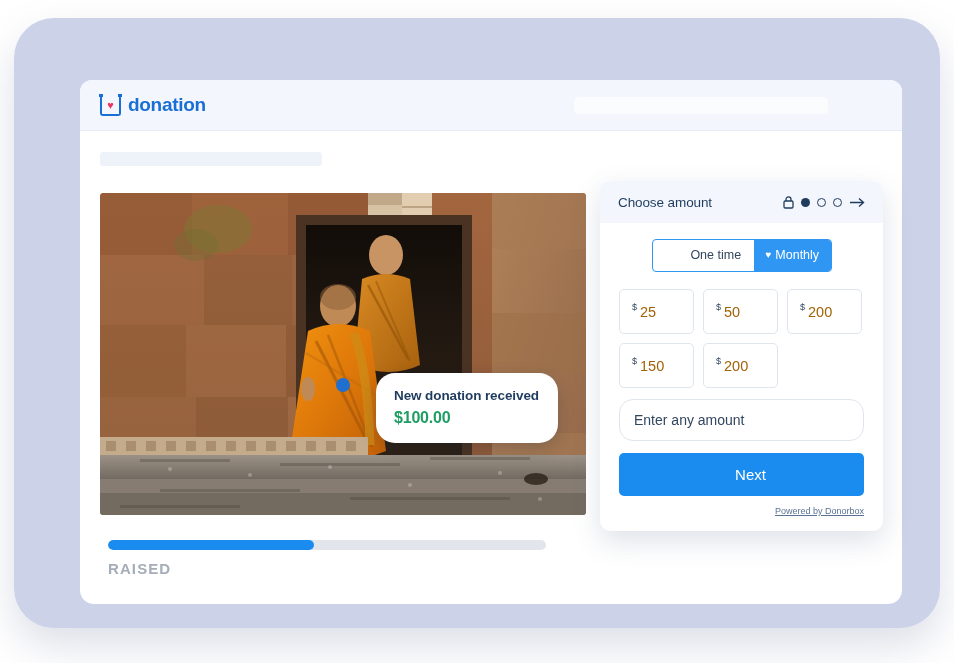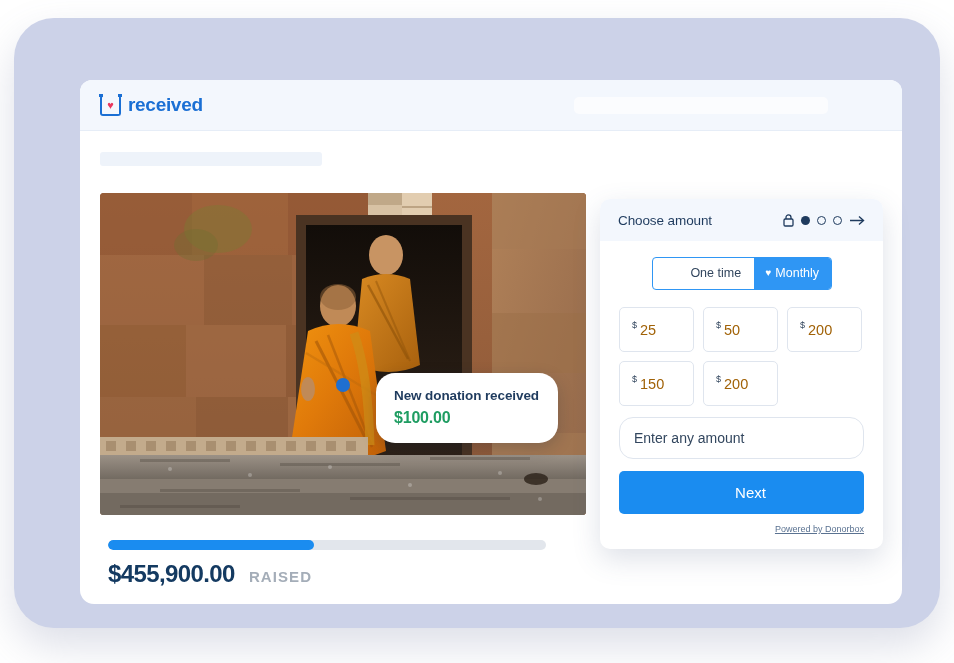--- a/index.html
+++ b/index.html
@@ -194,21 +194,21 @@
     font-size: 15px;
     font-weight: 700;
     color: #a4adb8;
     letter-spacing: 1.1px;
   }
 
   
   .form-card {
     position: absolute;
     left: 586px;
-    top: 181px;
+    top: 163px;
     width: 283px;
     background: #ffffff;
     border-radius: 10px;
     box-shadow: 0 10px 28px rgba(70,90,130,0.18);
     overflow: hidden;
   }
   .form-header {
     height: 42px;
     background: #f3f7fd;
     display: flex;
@@ -355,21 +355,21 @@
 
   <div class="device-frame">
 
     <div class="page-card">
 
       <div class="site-header">
         <div class="logo-wrap">
           <span class="logo-mark">
             <span class="logo-heart">♥</span>
           </span>
-          <span class="logo-text">received</span>
+          <span class="logo-text">donation</span>
         </div>
         <div class="header-placeholder"></div>
       </div>
 
       <div class="title-placeholder"></div>
 
       <div class="photo">
         <svg viewBox="0 0 486 322" preserveAspectRatio="none" aria-hidden="true">
           <defs>
             <linearGradient id="wallL" x1="0" y1="0" x2="0" y2="1">
@@ -531,21 +531,20 @@
       <div class="toast">
         <div class="toast-title">New donation received</div>
         <div class="toast-amount">$100.00</div>
       </div>
 
       <div class="progress-track">
         <div class="progress-fill" style="width: 47%;"></div>
       </div>
 
       <div class="raised-row">
-        <span class="raised-amount">$455,900.00</span>
         <span class="raised-label">RAISED</span>
       </div>
 
     </div>
 
     <div class="form-card">
 
       <div class="form-header">
         <span class="form-header-title">Choose amount</span>
         <span class="steps">

